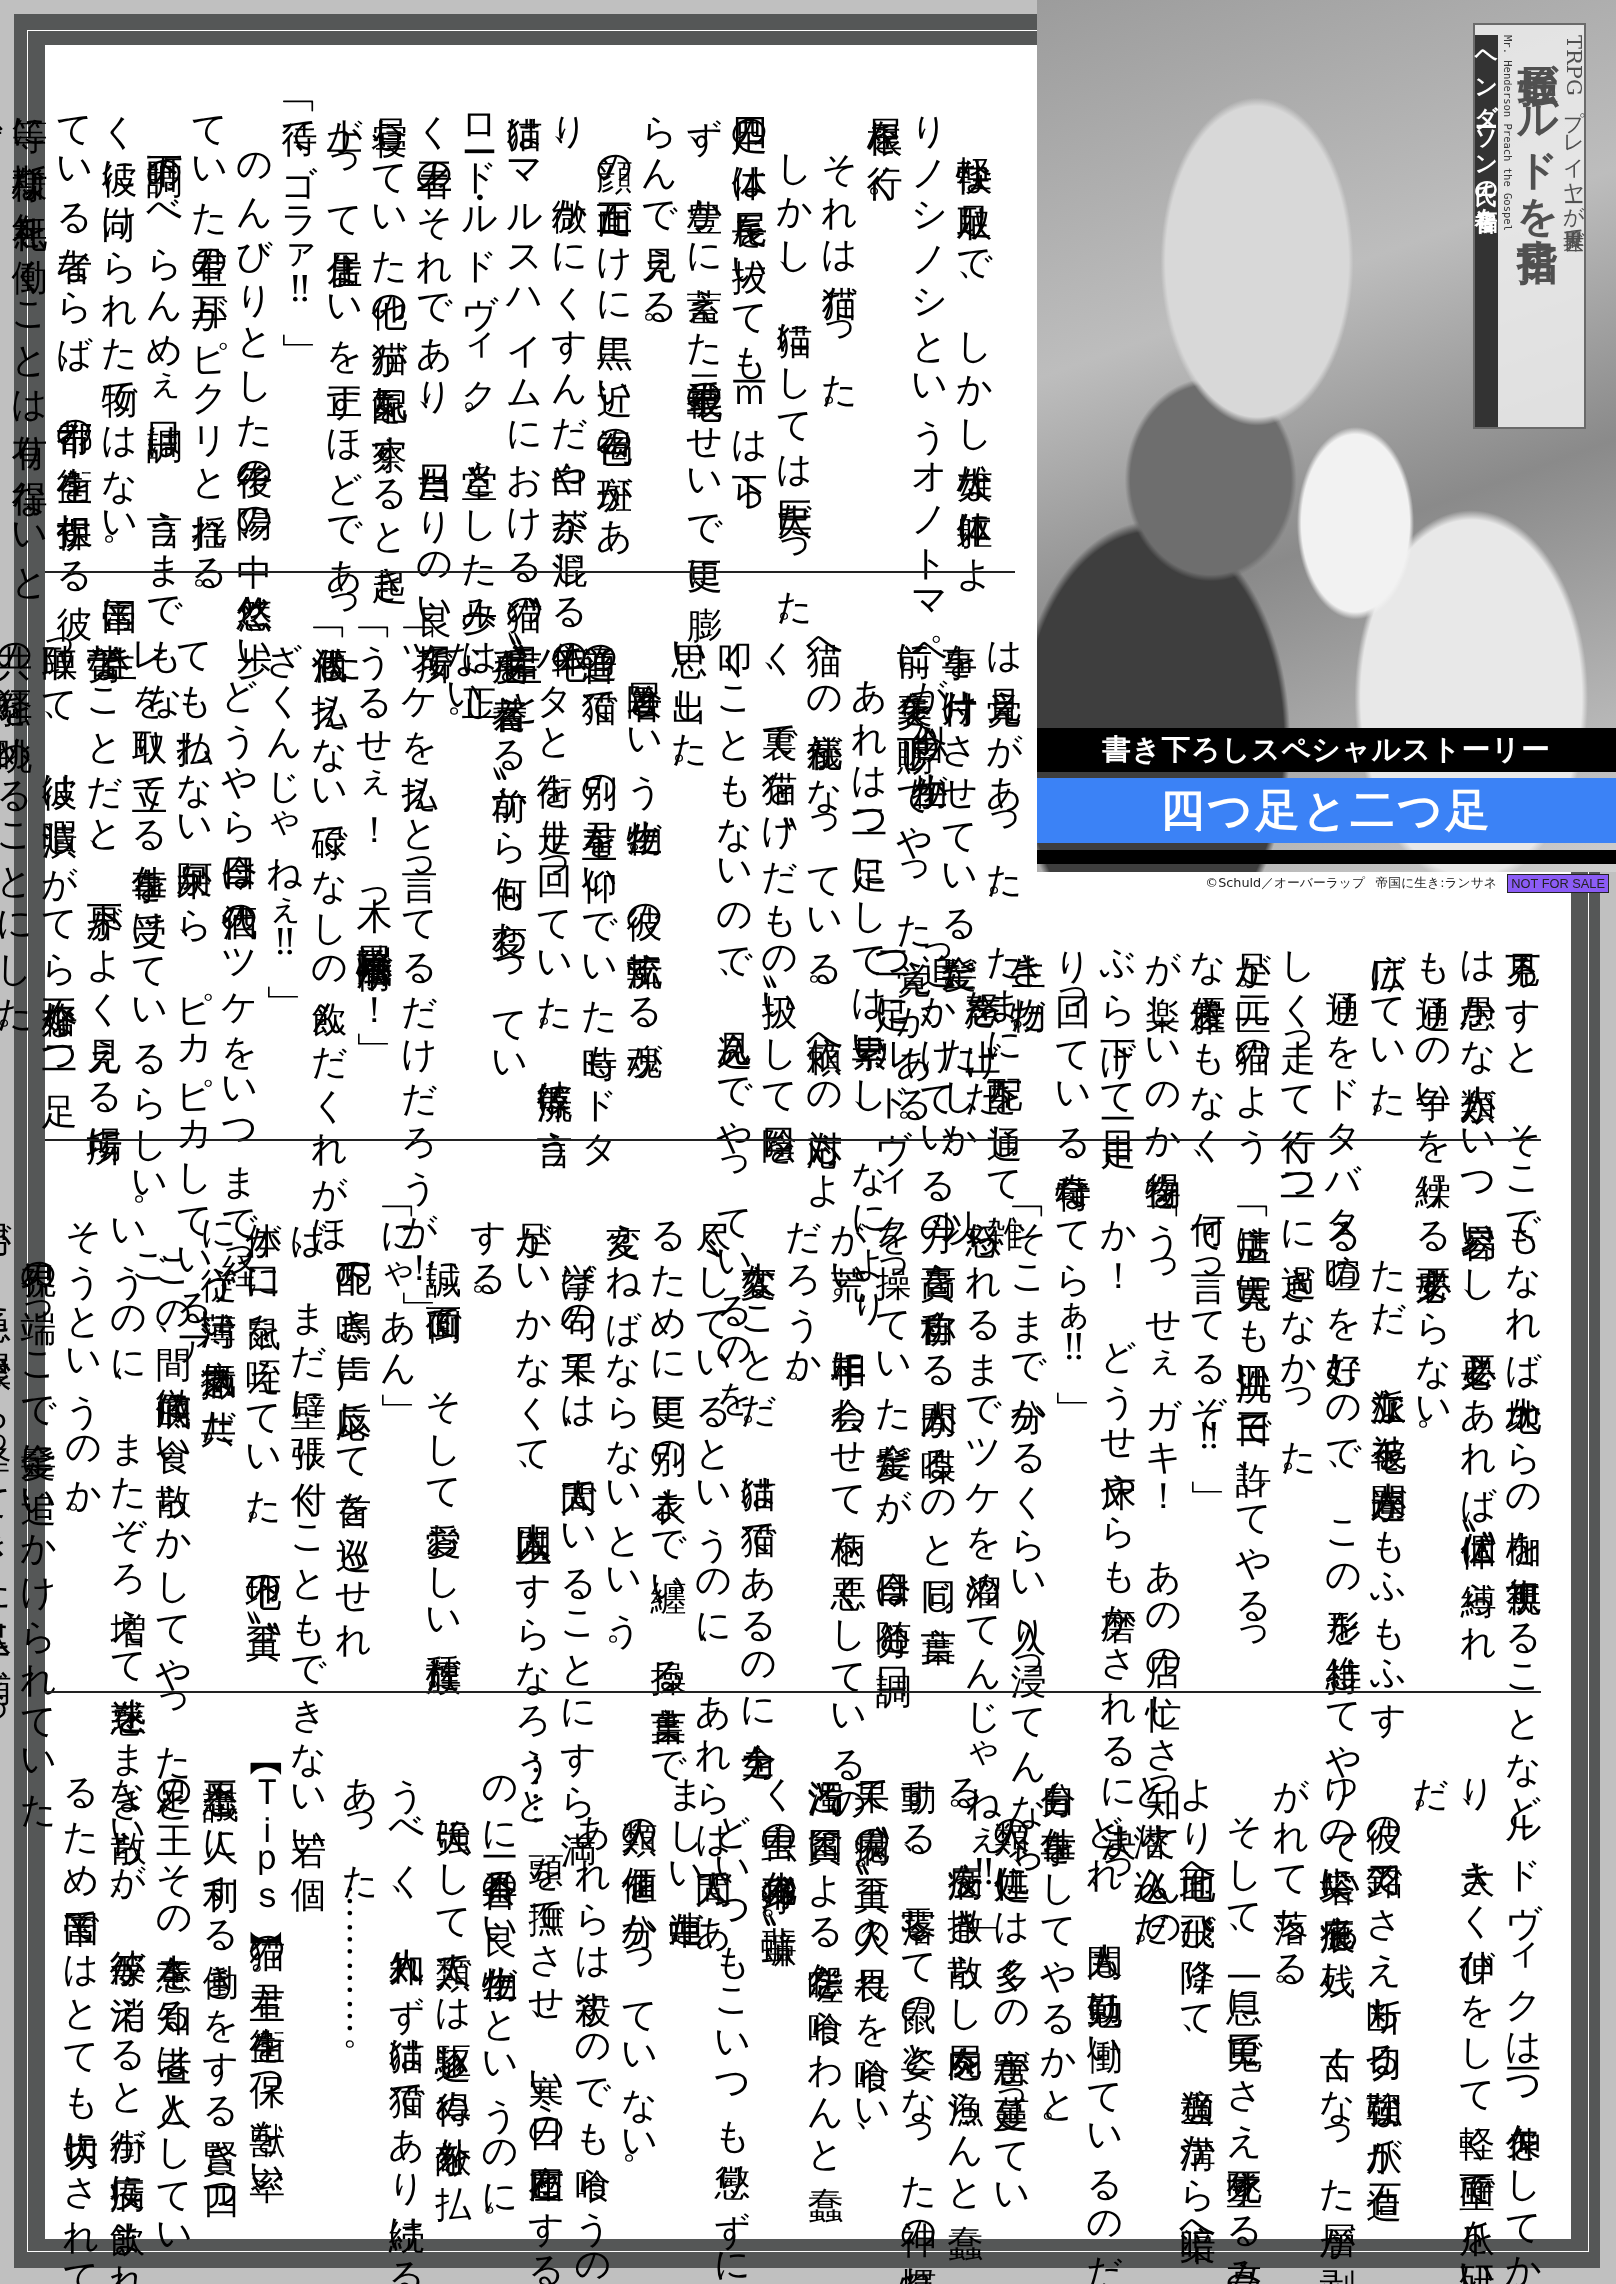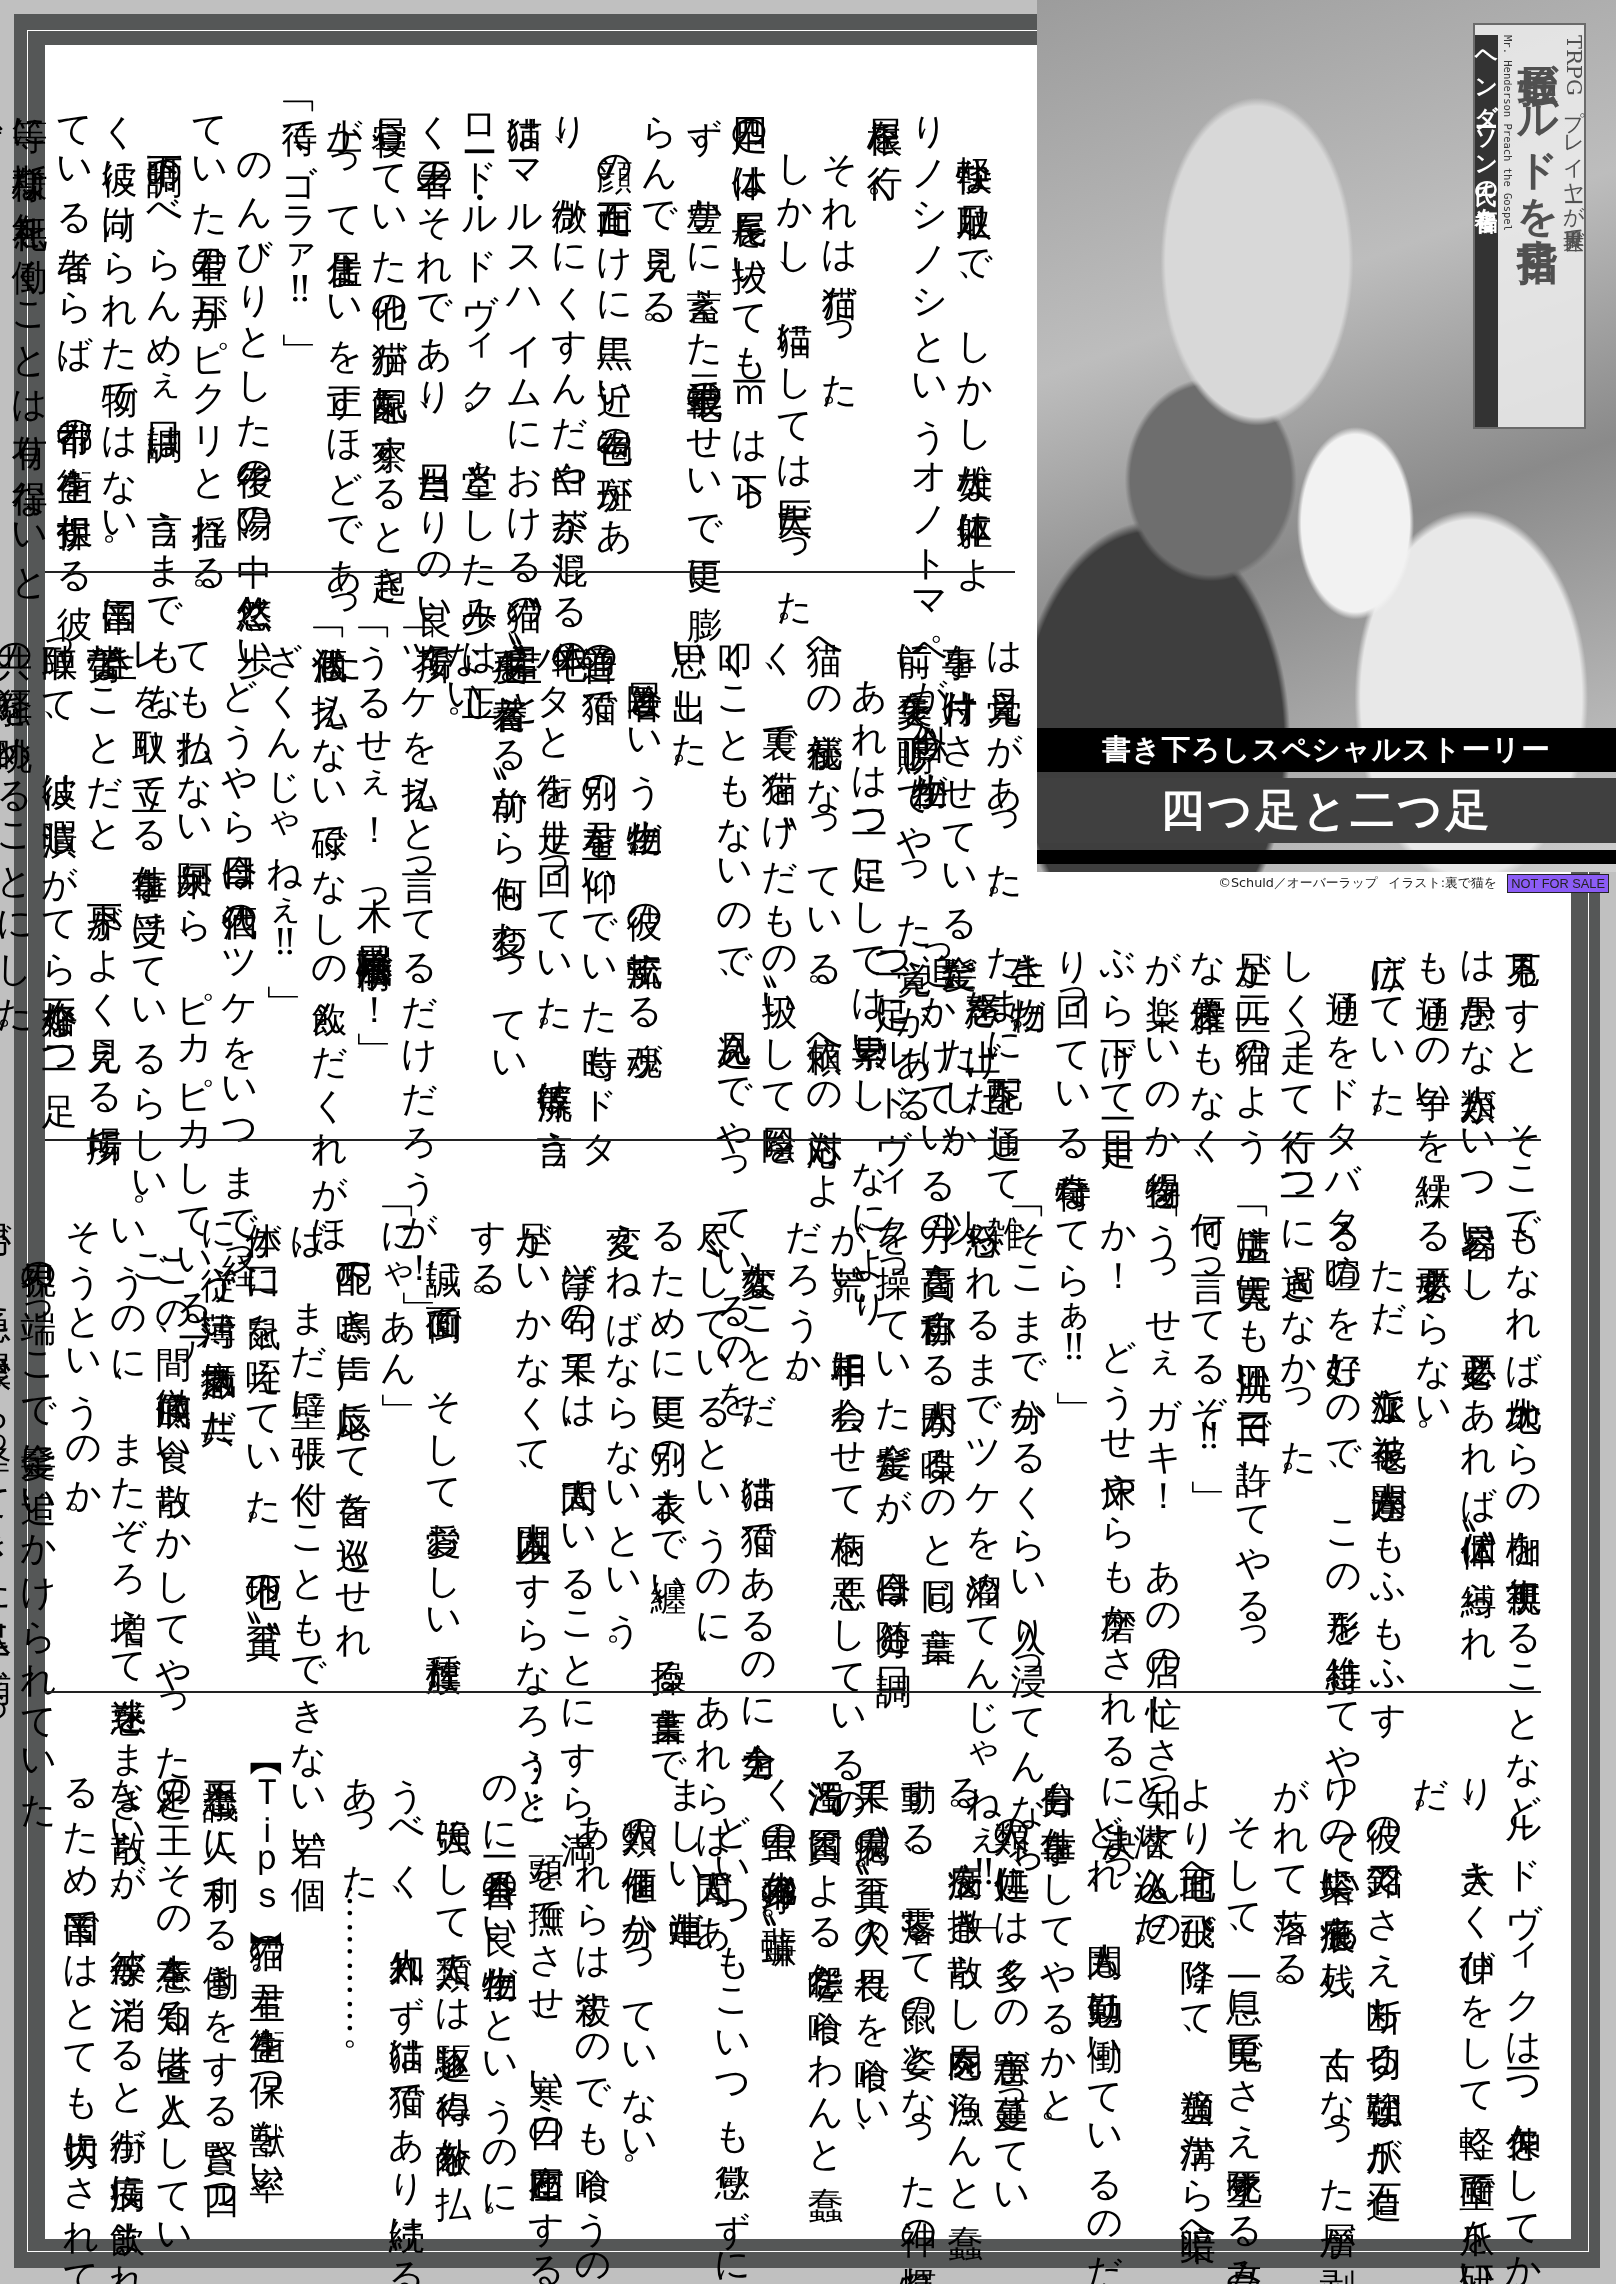--- a/index.html
+++ b/index.html
@@ -41,21 +41,21 @@
   .series-en { font-family:"DejaVu Sans Mono", monospace; font-size:10.5px; color:#333; line-height:1; }
   .banner {
     position:absolute; left:992px; top:679px; width:579px; height:128px;
   }
   .banner-top {
     position:absolute; left:0; top:3.8px; width:100%; height:44px; background:#000;
     color:#fff; font-family:"DejaVu Sans", sans-serif; font-weight:bold; font-size:28.6px;
     display:flex; align-items:center; justify-content:center; letter-spacing:0.8px;text-align:right;
   }
   .banner-main {
-    position:absolute; left:0; top:54px; width:100%; height:65px; background:#404040;
+    position:absolute; left:0; top:54px; width:100%; height:65px; background:#3b82f6;
     color:#fff; font-family:Liberation Sans, sans-serif; font-weight:bold; font-size:44px;
     display:flex; align-items:center; justify-content:center; letter-spacing:3px;
   }
   .banner-bottom { position:absolute; left:0; top:126px; width:100%; height:13.5px; background:#000; }
   .credit {
     position:absolute; left:1128px; top:827px; width:436px; height:22.6px;
     font-family:"DejaVu Sans", sans-serif; font-size:12.8px; color:#222;
     display:flex; align-items:center; justify-content:flex-end; gap:10.5px;
   }
   .nfs { border:0.8px solid #222; padding:0.8px 3px; font-family:Liberation Sans, sans-serif; font-size:12.8px; background:#8b5cf6; }
@@ -86,21 +86,21 @@
   </div>
 
   <div class="banner">
     <div class="banner-top">書き下ろしスペシャルストーリー</div>
     <div class="banner-main">四つ足と二つ足</div>
     <div class="banner-bottom"></div>
   </div>
 
   <div class="credit">
     <span>©Schuld／オーバーラップ</span>
-    <span>イラスト:裏で猫を</span>
+    <span>帝国に生き:ランサネ</span>
     <span class="nfs">NOT FOR SALE</span>
   </div>
 
   <div class="band" id="band1" style="left:7.5px; top:45px; width:940px; height:481px;">
       <div class="col">　軽快な足取りで、しかし雄大な体躯によ</div>
       <div class="col">りノシノシというオノトマペが似合う生物が</div>
       <div class="col">屋根を行く。</div>
       <div class="col">　それは猫だった。</div>
       <div class="col">　しかし、猫にしては巨大だった。</div>
       <div class="col">四足の体は尾長を抜いても一ｍは下ら</div>

